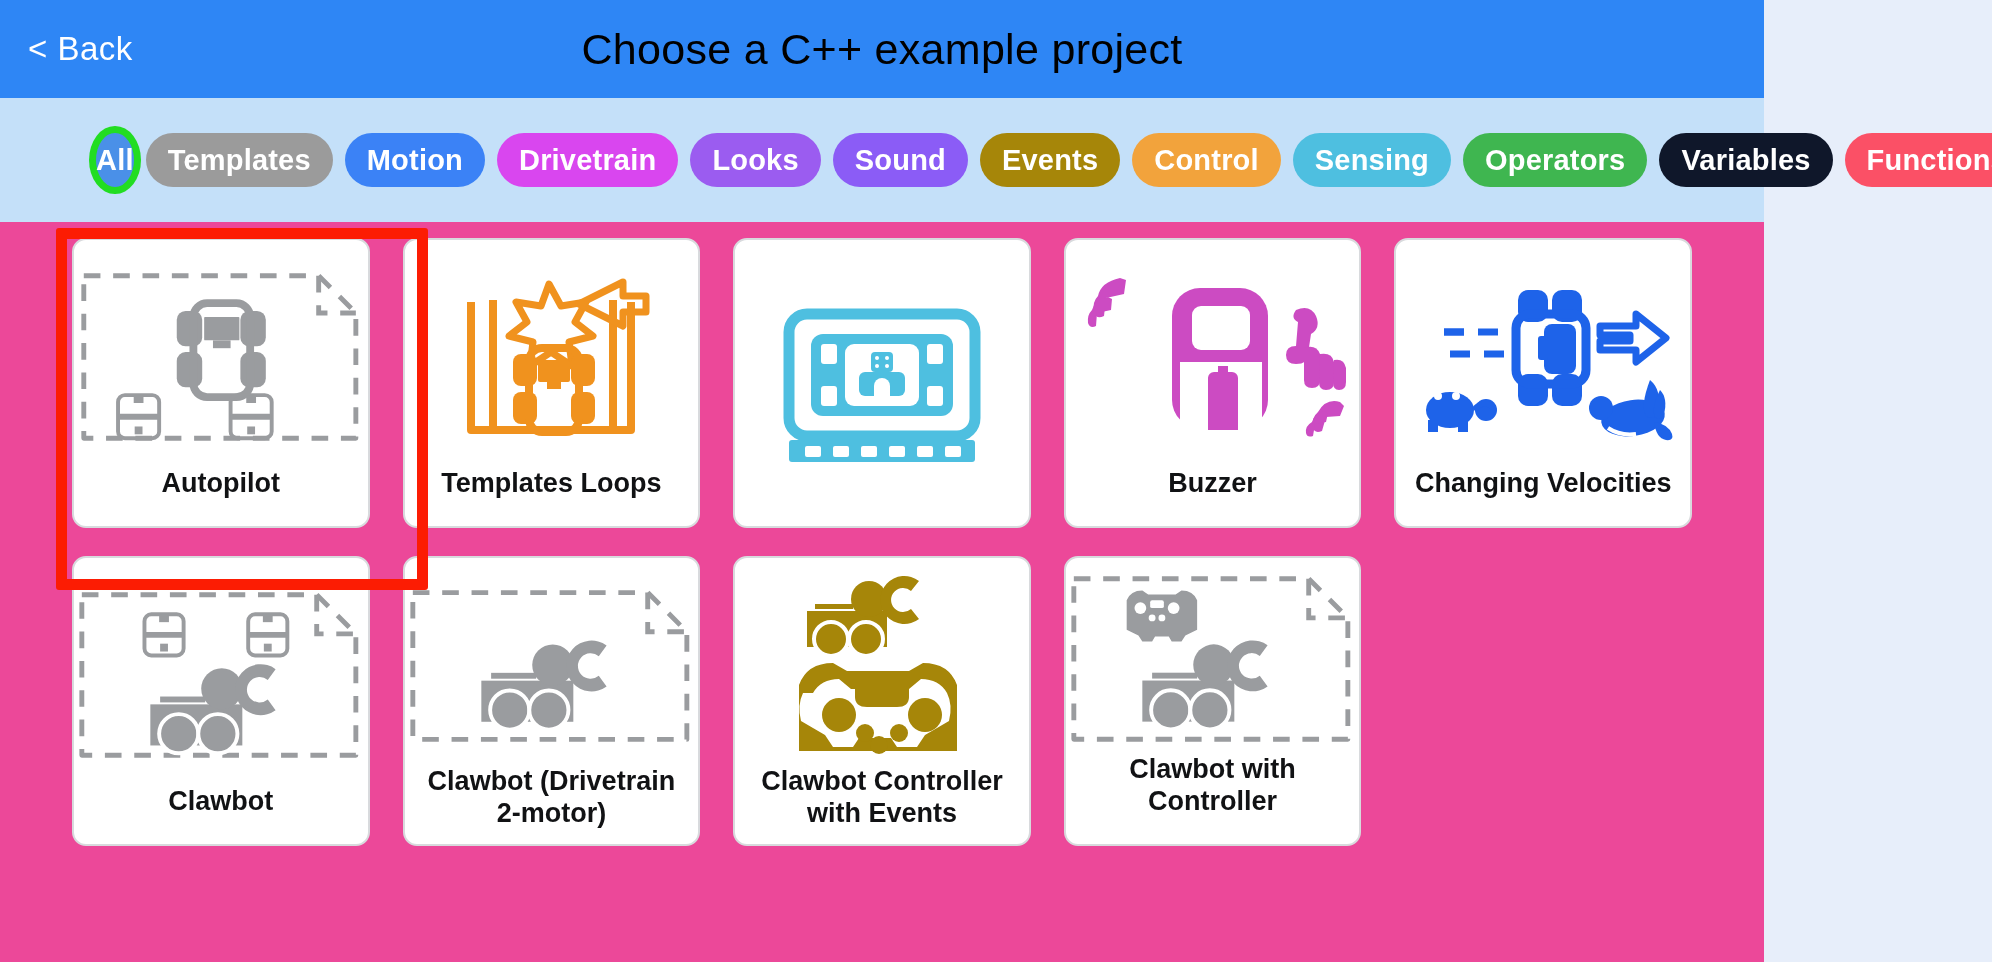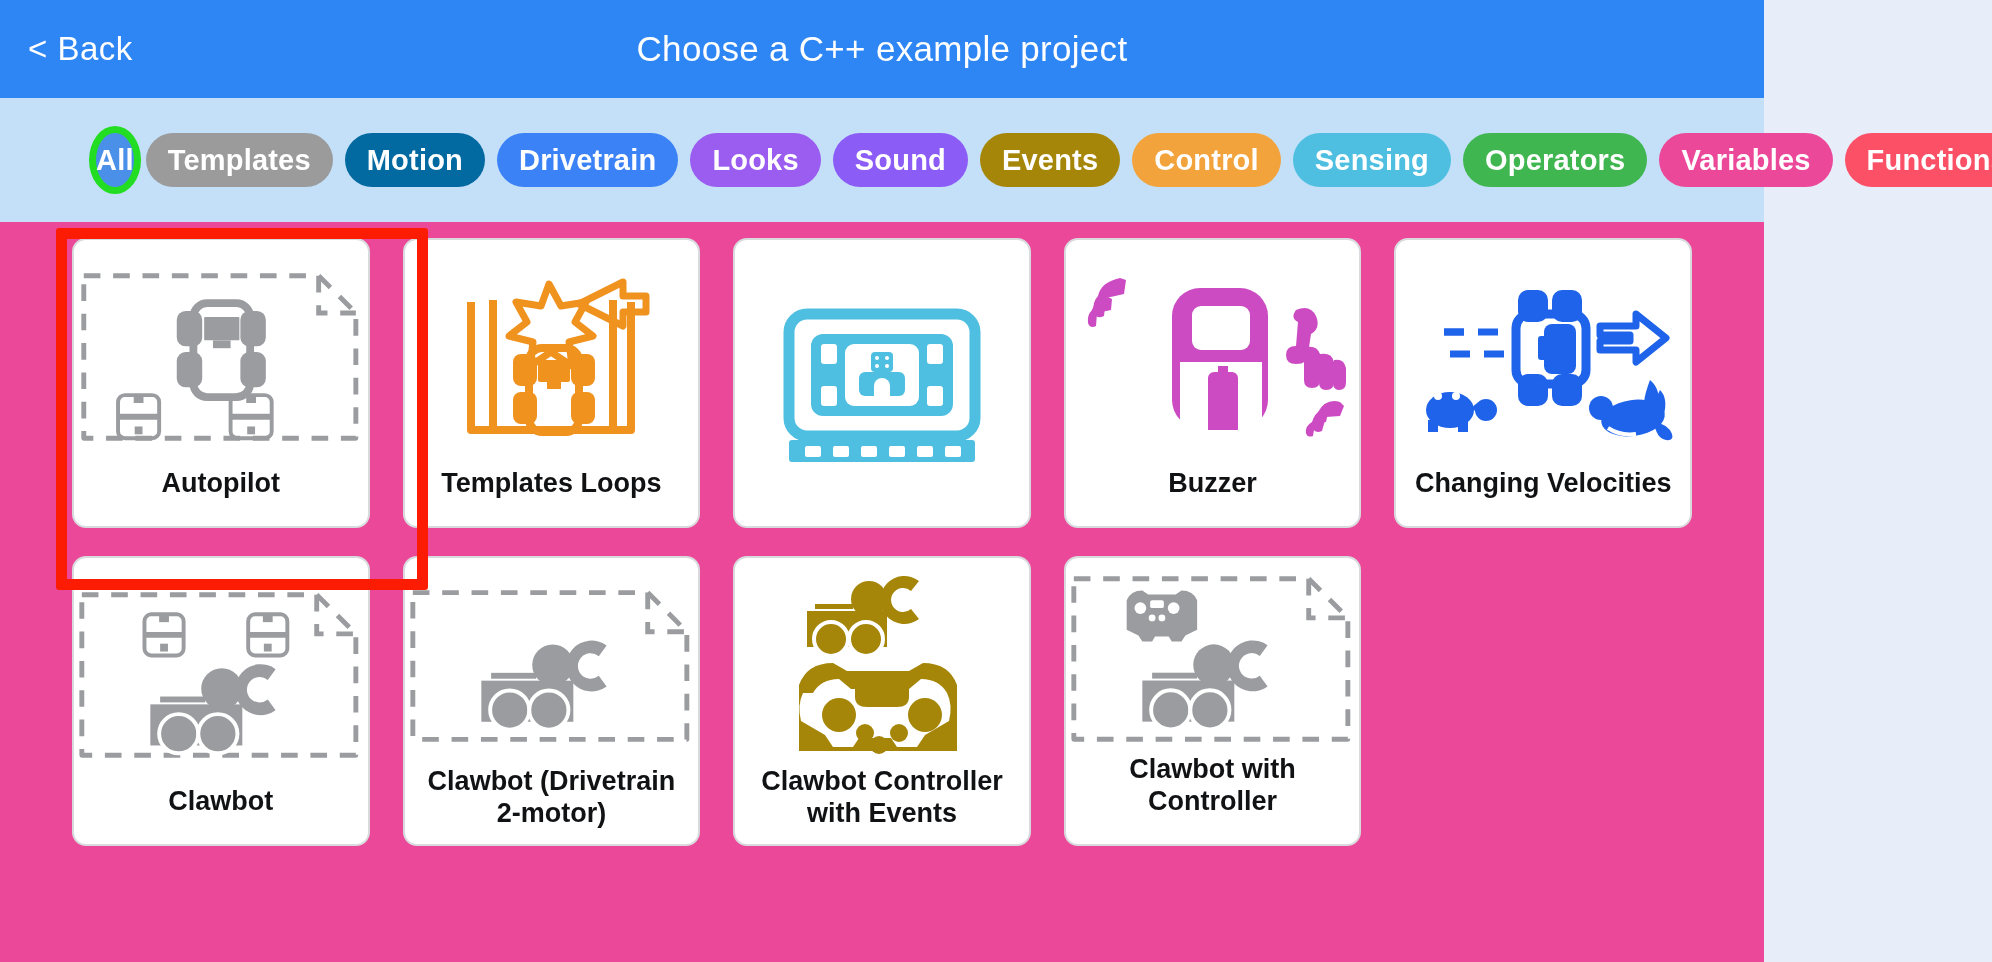--- a/index.html
+++ b/index.html
@@ -25,22 +25,22 @@
     left: 18px; top: 50%;
     transform: translateY(-50%);
     color: #ffffff;
     font-size: 33px;
     letter-spacing: 0.5px;
     cursor: pointer;
     user-select: none;
     padding: 6px 10px;
   }
   .header-title {
-    color: #ffffff;
-    font-size: 35px;
+    color: #000000;
+    font-size: 43px;
     letter-spacing: 0.3px;
     text-align: center;
   }
 
   
   .filterbar {
     height: 124px;
     background: #c4e0f9;
     display: flex;
     align-items: center;
@@ -134,45 +134,45 @@
     <div class="header-title">Choose a C++ example project</div>
   </div>
 
   <div class="filterbar">
     <div class="pill selected" style="background:#4a90e8">
         <span>All</span>
       </div>
     <div class="pill" style="background:#9b9b9b">
         <span>Templates</span>
       </div>
-    <div class="pill" style="background:#0369a1">
+    <div class="pill" style="background:#3b82f6">
         <span>Motion</span>
       </div>
-    <div class="pill" style="background:#3b82f6">
+    <div class="pill" style="background:#d946ef">
         <span>Drivetrain</span>
       </div>
     <div class="pill" style="background:#9b5cf0">
         <span>Looks</span>
       </div>
     <div class="pill" style="background:#8b5cf6">
         <span>Sound</span>
       </div>
     <div class="pill" style="background:#a68609">
         <span>Events</span>
       </div>
     <div class="pill" style="background:#f2a33c">
         <span>Control</span>
       </div>
     <div class="pill" style="background:#4ebfe0">
         <span>Sensing</span>
       </div>
     <div class="pill" style="background:#3fb650">
         <span>Operators</span>
       </div>
-    <div class="pill" style="background:#ec4899">
+    <div class="pill" style="background:#0f172a">
         <span>Variables</span>
       </div>
     <div class="pill" style="background:#fb5066">
         <span>Functions</span>
       </div>
   </div>
 
   <div class="content">
     <div class="sel-outline" style="left:56px; top:6px; width:372px; height:362px;"></div>
 

